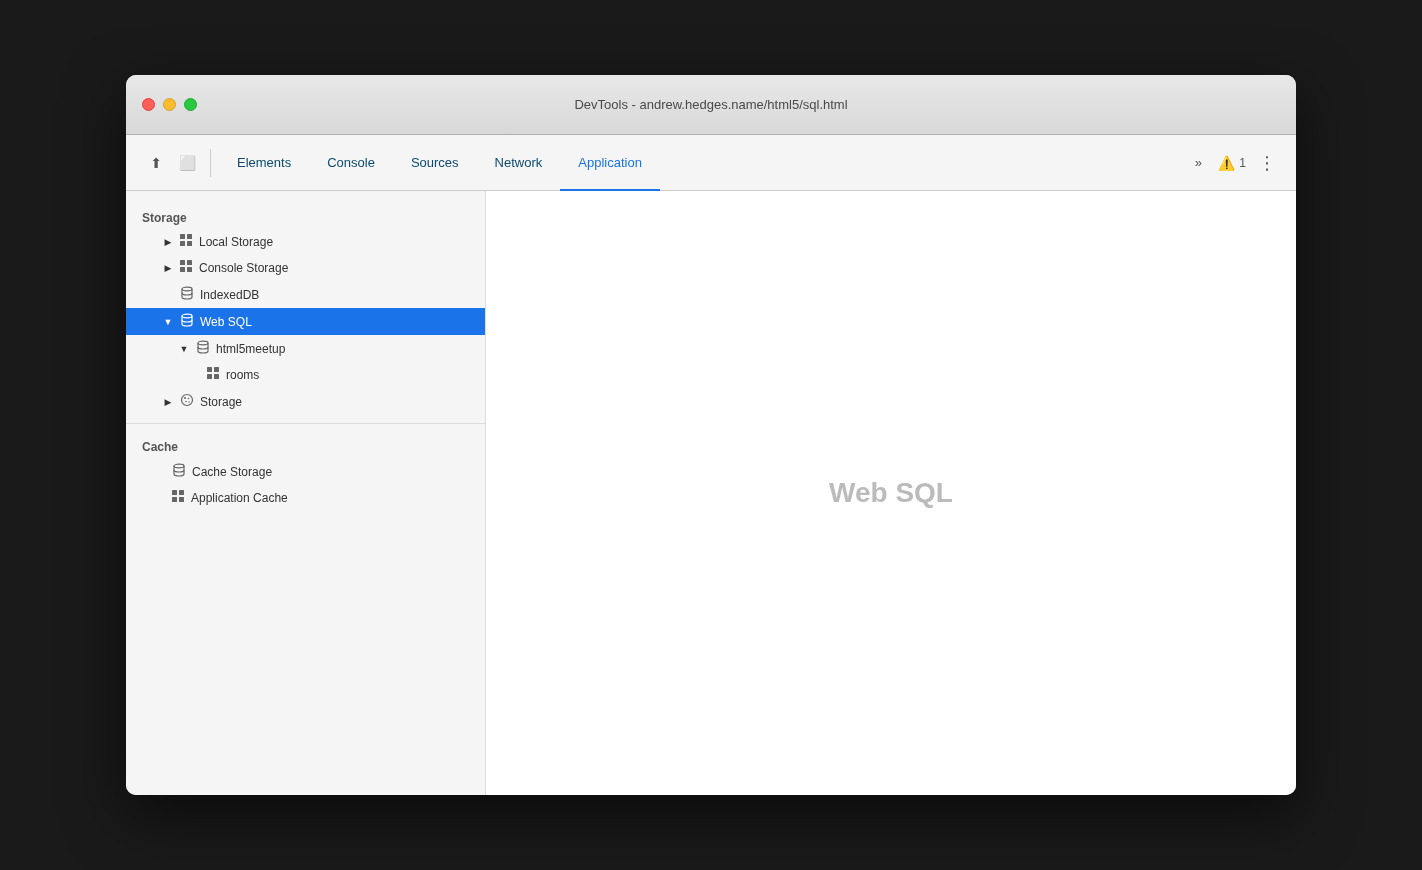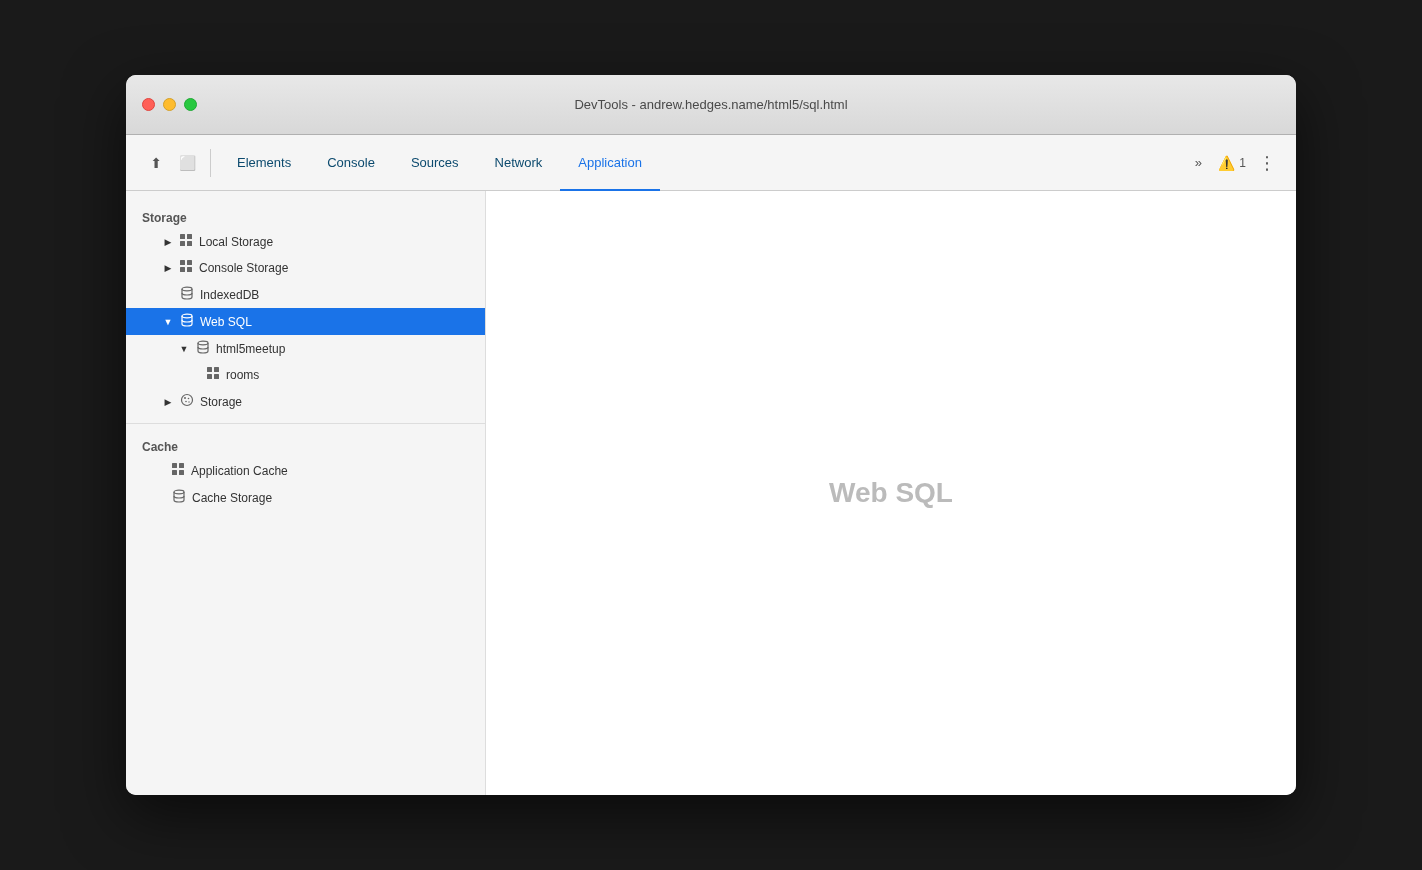--- a/index.html
+++ b/index.html
@@ -396,40 +396,40 @@
         <span>Storage</span>
       </div>
 
       <div class="sidebar-divider"></div>
 
       <div class="sidebar-section-label">Cache</div>
 
       <div class="sidebar-item indent-1" style="padding-left: 28px;">
         <span class="arrow" style="width:12px;display:inline-block;"></span>
         <span class="sidebar-icon">
+          <svg width="14" height="14" viewBox="0 0 14 14">
+              <ellipse cx="7" cy="3" rx="5" ry="1.8" fill="none" stroke="currentColor" stroke-width="1.2"></ellipse>
+              <path d="M2 3 v8 Q2 13 7 13 Q12 13 12 11 V3" fill="none" stroke="currentColor" stroke-width="1.2"></path>
+              <path d="M2 7 Q2 9 7 9 Q12 9 12 7" fill="none" stroke="currentColor" stroke-width="1.2"></path>
+            </svg>
+        </span>
+        <span>Cache Storage</span>
+      </div>
+
+      <div class="sidebar-item indent-1" style="padding-left: 28px;">
+        <span class="arrow" style="width:12px;display:inline-block;"></span>
+        <span class="sidebar-icon">
           <svg width="13" height="13" viewBox="0 0 13 13">
               <rect x="0" y="0" width="5" height="5" fill="currentColor" rx="0.5"></rect>
               <rect x="7" y="0" width="5" height="5" fill="currentColor" rx="0.5"></rect>
               <rect x="0" y="7" width="5" height="5" fill="currentColor" rx="0.5"></rect>
               <rect x="7" y="7" width="5" height="5" fill="currentColor" rx="0.5"></rect>
             </svg>
         </span>
         <span>Application Cache</span>
       </div>
-
-      <div class="sidebar-item indent-1" style="padding-left: 28px;">
-        <span class="arrow" style="width:12px;display:inline-block;"></span>
-        <span class="sidebar-icon">
-          <svg width="14" height="14" viewBox="0 0 14 14">
-              <ellipse cx="7" cy="3" rx="5" ry="1.8" fill="none" stroke="currentColor" stroke-width="1.2"></ellipse>
-              <path d="M2 3 v8 Q2 13 7 13 Q12 13 12 11 V3" fill="none" stroke="currentColor" stroke-width="1.2"></path>
-              <path d="M2 7 Q2 9 7 9 Q12 9 12 7" fill="none" stroke="currentColor" stroke-width="1.2"></path>
-            </svg>
-        </span>
-        <span>Cache Storage</span>
-      </div>
     </div>
 
     <div class="main-panel">
       <span class="main-panel-placeholder">Web SQL</span>
     </div>
   </div>
 </div>
 
 </body></html>

